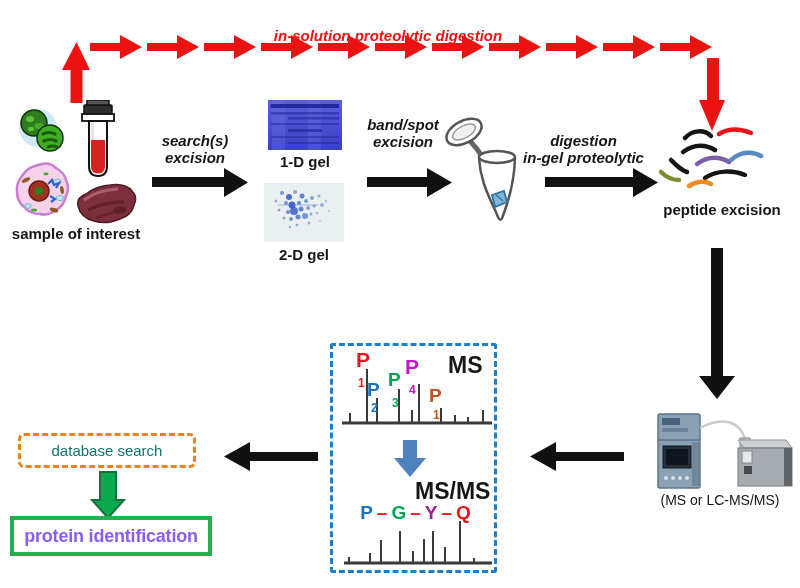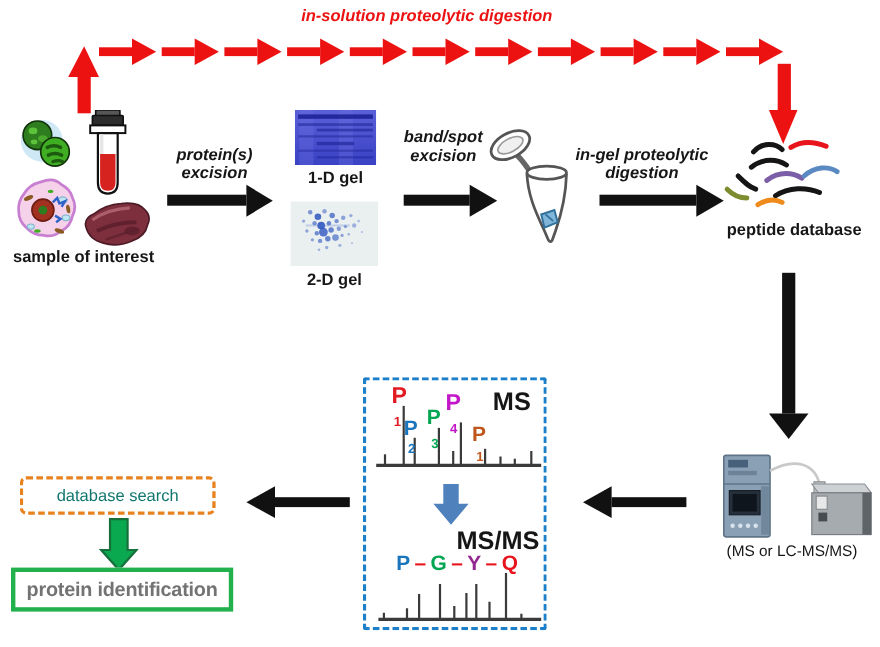--- a/index.html
+++ b/index.html
@@ -1,31 +1,31 @@
 <!DOCTYPE html>
 <html><head>
 <meta charset="utf-8">
 <style>
   * { margin:0; padding:0; box-sizing:border-box; }
   body { background:#ffffff; font-family:"Liberation Sans", sans-serif; }
   .canvas { position:relative; width:800px; height:588px; background:#ffffff; overflow:hidden; }
   .lbl { position:absolute; color:#161616; line-height:1.15; }
   .center { text-align:center; }
-  .title-red { color:#ec1212; font-weight:bold; font-style:italic; font-size:15px; }
+  .title-red { color:#ec1212; font-weight:bold; font-style:italic; font-size:15px;margin-top:21px; }
   .step-lbl { font-size:15px; font-weight:bold; font-style:italic; }
   .cap-lbl { font-size:15px; font-weight:bold; }
   .svg-abs { position:absolute; }
   .ms-box { position:absolute; left:330px; top:343px; width:167px; height:230px;
             border:3px dashed #1b7fc9; border-radius:3px; }
   .db-box { position:absolute; left:18px; top:433px; width:178px; height:35px;
             border:3px dashed #e8821e; border-radius:6px; display:flex; align-items:center;
             justify-content:center; font-size:15px; color:#0f766e; background:#fff; }
   .pid-box { position:absolute; left:10px; top:516px; width:202px; height:40px;
              border:4px solid #22b14c; display:flex; align-items:center; justify-content:center;
-             font-size:18px; font-weight:bold; color:#737373; background:#fff; letter-spacing:-0.2px; }
+             font-size:18px; font-weight:bold; color:#8b5cf6; background:#fff; letter-spacing:-0.2px; }
   .pk { position:absolute; font-weight:bold; line-height:1; }
   .pk.sub { font-size:12px; }
   .p-red { color:#e21b22; } .p-blue { color:#1b75bc; } .p-green { color:#00a651; }
   .p-purple { color:#c316c9; } .p-orange { color:#c0561b; }
   .ms-title { position:absolute; font-size:23px; font-weight:bold; color:#161616; }
   .seq-row { position:absolute; left:348px; top:502px; width:135px; display:flex;
              justify-content:center; gap:4px; font-size:19px; font-weight:bold; }
   .seq-p { color:#1b75bc; } .seq-dash { color:#e8141c; } .seq-g { color:#00a651; }
   .seq-y { color:#92278f; } .seq-q { color:#e8141c; }
   .spectrum line { stroke:#3a3a3a; stroke-width:2; }
@@ -194,30 +194,30 @@
     <path d="M6,26 q-2,-8 8,-12 q10,-8 24,-9 q16,-2 22,6 q6,6 2,14 q-2,10 -14,14 q-14,6 -26,2 q-13,-3 -16,-15 z" fill="#7e2f3e" stroke="#4c1a25" stroke-width="1.5"></path>
     <path d="M12,20 q14,-10 34,-11" stroke="#b86a76" stroke-width="3" fill="none" opacity="0.8"></path>
     <path d="M16,30 q16,-8 36,-8" stroke="#5d1f2c" stroke-width="3.5" fill="none" opacity="0.9"></path>
     <path d="M24,38 q14,-5 30,-10" stroke="#5d1f2c" stroke-width="2.5" fill="none" opacity="0.7"></path>
     <ellipse cx="48" cy="30" rx="7" ry="4" fill="#5d1f2c" opacity="0.8"></ellipse>
   </svg>
 
   <div class="lbl cap-lbl center" style="left:3px;top:225px;width:146px">sample of interest</div>
 
   <div class="lbl step-lbl center" style="left:145px;top:132px;width:100px">
-    <div>protein(s)</div>
+    <div>search(s)</div>
     <div>excision</div>
   </div>
   <div class="lbl step-lbl center" style="left:353px;top:116px;width:100px">
     <div>band/spot</div>
     <div>excision</div>
   </div>
   <div class="lbl step-lbl center" style="left:516px;top:132px;width:135px">
+    <div>digestion</div>
     <div>in-gel proteolytic</div>
-    <div>digestion</div>
   </div>
 
   <svg class="svg-abs" style="left:268px;top:100px" width="74" height="50" viewBox="0 0 74 50">
     <defs>
       <linearGradient id="gelg" x1="0" y1="0" x2="0" y2="1">
         <stop offset="0" stop-color="#5a60d8"></stop>
           <stop offset="1" stop-color="#3a41c4"></stop>
       </linearGradient>
     </defs>
     <rect width="74" height="50" fill="url(#gelg)"></rect>
@@ -289,21 +289,21 @@
       <path d="M66,12 C76,6 88,7 98,11" stroke="#e8141c"></path>
       <path d="M30,30 C42,21 54,23 62,28" stroke="#151515"></path>
       <path d="M44,42 C56,33 68,35 76,40" stroke="#7b5ea7"></path>
       <path d="M78,38 C88,29 100,29 108,34" stroke="#5b8ac2"></path>
       <path d="M18,38 C24,44 28,48 34,50" stroke="#151515"></path>
       <path d="M8,50 C14,56 20,58 26,58" stroke="#7d8c2e"></path>
       <path d="M52,56 C64,48 80,48 92,53" stroke="#151515"></path>
       <path d="M36,64 C44,59 52,59 58,62" stroke="#ef8b1d"></path>
     </g>
   </svg>
-  <div class="lbl cap-lbl center" style="left:648px;top:201px;width:148px">peptide database</div>
+  <div class="lbl cap-lbl center" style="left:648px;top:201px;width:148px">peptide excision</div>
 
   <svg class="svg-abs" style="left:650px;top:410px" width="145" height="82" viewBox="0 0 145 82">
     <rect x="8" y="4" width="42" height="74" rx="2" fill="#8aa0b5" stroke="#5f7488" stroke-width="1.5"></rect>
     <rect x="12" y="8" width="18" height="7" fill="#47617a"></rect>
     <rect x="12" y="18" width="26" height="4" fill="#6d8298"></rect>
     <line x1="8" y1="30" x2="50" y2="30" stroke="#5f7488" stroke-width="1.5"></line>
     <rect x="42" y="32" width="7" height="44" fill="#70879c"></rect>
     <rect x="13" y="36" width="28" height="22" fill="#25303c" stroke="#141b22"></rect>
     <rect x="16" y="39" width="22" height="16" fill="#0f151c"></rect>
     <circle cx="16" cy="68" r="2" fill="#d9e2ea"></circle>

